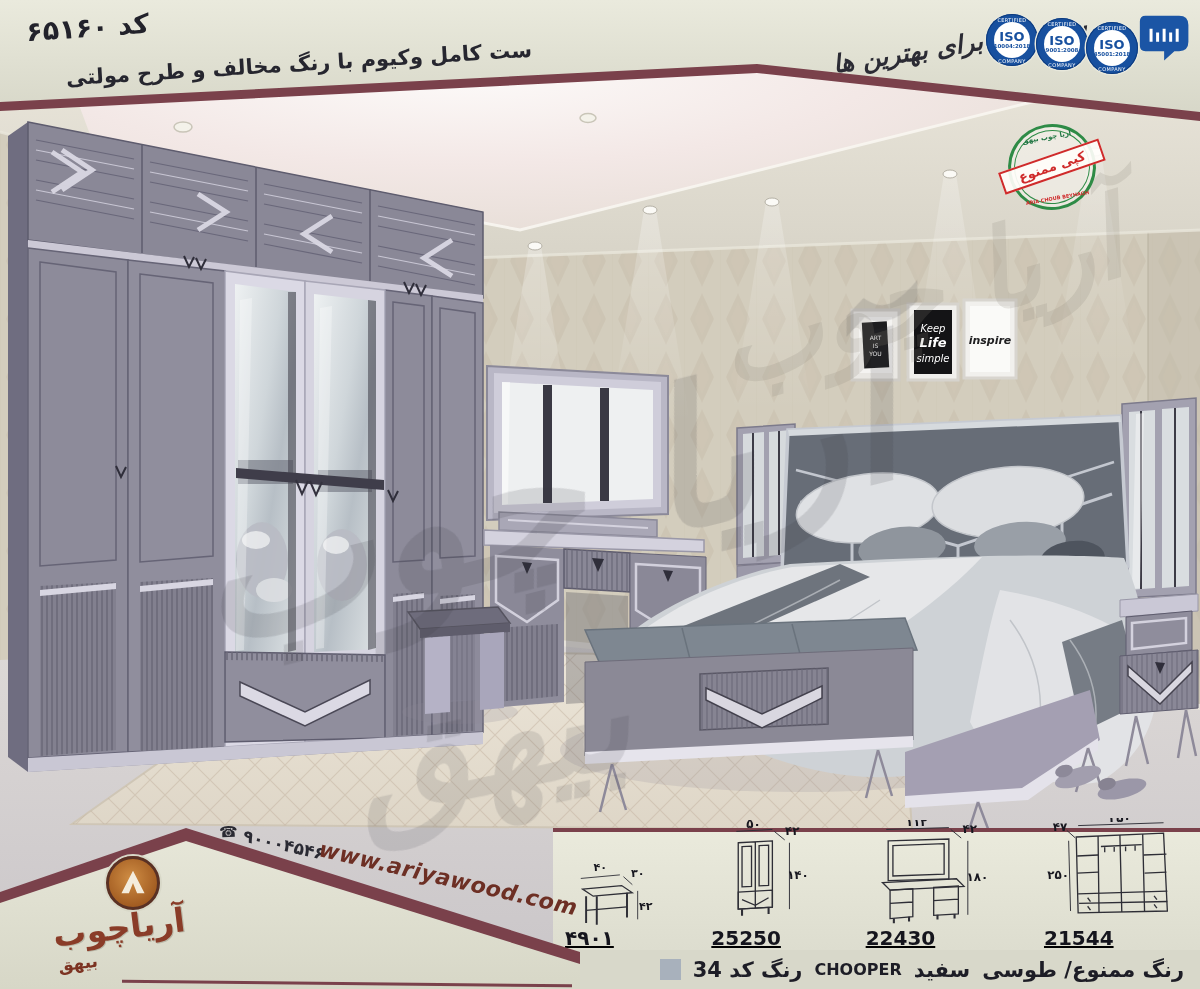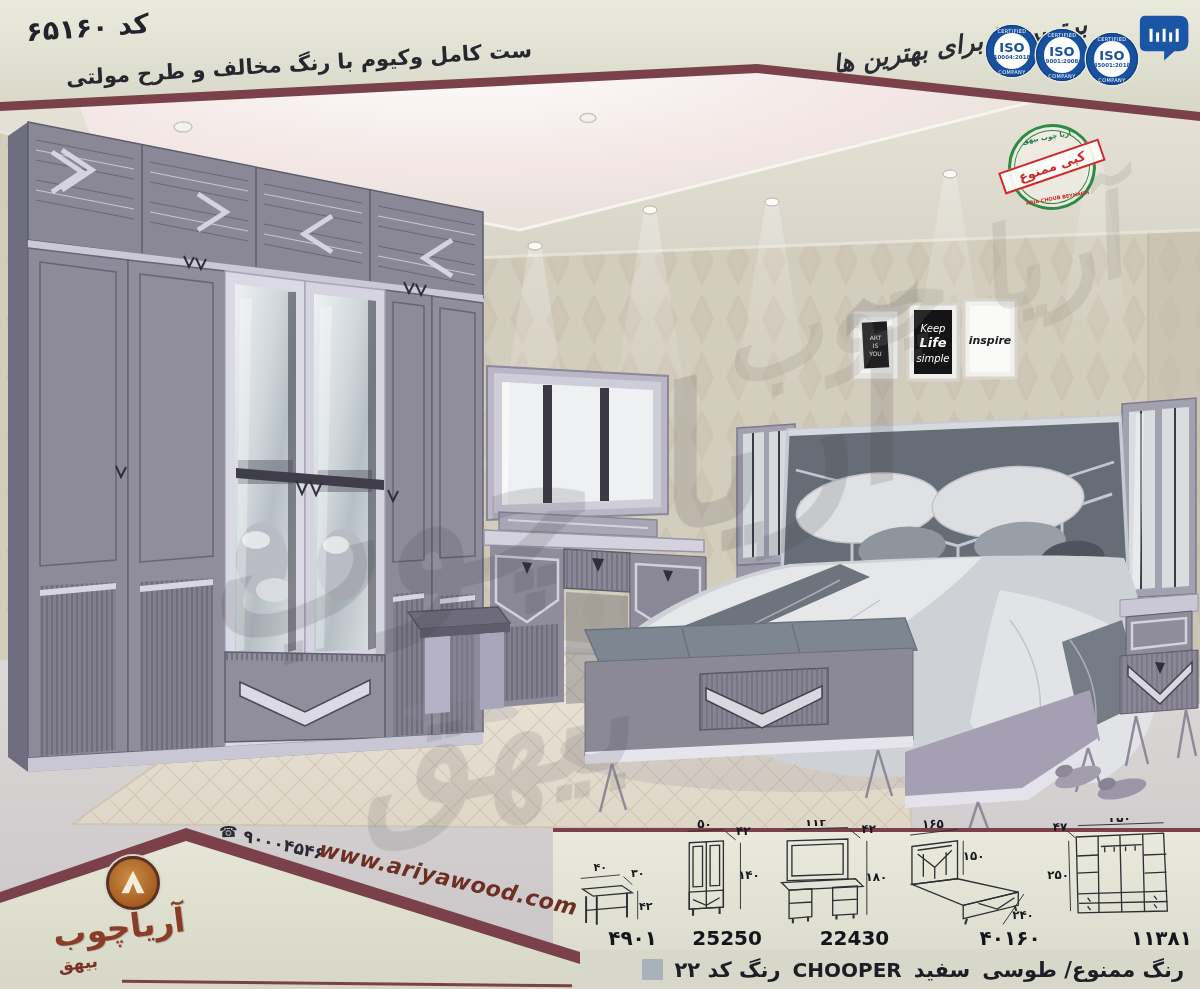--- a/index.html
+++ b/index.html
@@ -14,21 +14,21 @@
   .header-cream{position:absolute;left:0;top:0;width:1200px;height:120px;z-index:41;
     clip-path:polygon(0 0,1200px 0,1200px 112px,757px 64px,0 102px);
     background:linear-gradient(180deg,#eaeadd 0%,#dededq 60%,#d6d6c7 100%);
     background:linear-gradient(180deg,#eaeadd 0%,#d6d6c7 100%);}
   .hdr-code{position:absolute;left:26px;top:12px;z-index:42;font-size:27px;font-weight:bold;
     color:#22222b;transform:rotate(-4deg);direction:rtl;letter-spacing:1px;}
   .hdr-sub{position:absolute;left:4px;top:52px;width:590px;z-index:42;font-size:21px;font-weight:bold;
     color:#26262f;transform:rotate(-3.5deg);direction:rtl;text-align:center;}
   .hdr-slogan{position:absolute;left:795px;top:30px;width:330px;z-index:42;font-size:25px;font-weight:bold;
     font-style:italic;color:#2b2b34;transform:rotate(-9deg);direction:rtl;text-align:center;}
-  .badges{position:absolute;left:986px;top:25px;z-index:42;display:flex;}
+  .badges{position:absolute;left:986px;top:14px;z-index:42;display:flex;}
   .badge{width:52px;height:52px;border-radius:50%;background:#17509f;position:relative;
     display:flex;flex-direction:column;align-items:center;justify-content:center;color:#fff;
     box-shadow:0 0 0 1.5px #e8e8dc, inset 0 0 0 1px #0d3b7e;margin-right:-2px;}
   .badge:nth-child(2){margin-top:4px;}
   .badge:nth-child(3){margin-top:8px;}
   .badge::before{content:"";position:absolute;inset:8px;background:#fff;border-radius:50%;}
   .b-top{position:absolute;top:2.5px;font-size:5px;letter-spacing:.4px;z-index:1;}
   .b-iso{position:relative;z-index:1;color:#17509f;font-weight:bold;font-size:13px;line-height:12px;}
   .b-std{position:relative;z-index:1;color:#17509f;font-size:5.5px;font-weight:bold;}
   .b-bottom{position:absolute;bottom:2.5px;font-size:5px;letter-spacing:.4px;z-index:1;}
@@ -45,23 +45,23 @@
   .stamp-band{position:absolute;left:-9px;right:-9px;top:31px;height:23px;background:rgba(255,253,250,.92);
     border:2px solid #cf2b2b;transform:rotate(-9deg);color:#cf2b2b;font-size:13px;font-weight:bold;
     text-align:center;line-height:19px;direction:rtl;}
   .stamp-bottom{position:absolute;bottom:9px;left:0;right:0;text-align:center;font-size:5px;
     font-weight:bold;color:#cf2b2b;}
 
   
   .strip{position:absolute;left:553px;top:828px;width:647px;height:122px;z-index:38;
     border-top:4px solid #7a414b;background:linear-gradient(180deg,#eaeadc,#ddddcf);
     display:flex;align-items:flex-end;justify-content:space-between;padding:2px 8px 0 12px;}
-  .item{display:flex;flex-direction:column;align-items:flex-end;}
+  .item{display:flex;flex-direction:column;align-items:flex-start;text-decoration:underline;}
   .item svg{display:block;}
-  .item .code{font-size:20px;font-weight:bold;color:#15151d;margin-top:-4px;direction:rtl;margin-left:32px;}
+  .item .code{font-size:20px;font-weight:bold;color:#15151d;margin-top:-4px;direction:rtl;}
   .sk{stroke:#2e2e36;stroke-width:1.4;fill:none;}
   .sk2{stroke:#2e2e36;stroke-width:2.2;fill:none;}
   .dim{font-size:12.5px;font-weight:bold;fill:#17171f;text-anchor:middle;}
   .dl{stroke:#2e2e36;stroke-width:1;}
 
   .color-line{position:absolute;left:553px;top:950px;width:647px;height:39px;z-index:38;
     background:#d8d8ca;display:flex;direction:rtl;align-items:center;gap:12px;
     padding-right:16px;font-size:21px;font-weight:bold;color:#1d1d26;}
   .swatch{display:inline-block;width:21px;height:21px;}
 
@@ -554,60 +554,44 @@
         <line class="dl" x1="18" y1="10" x2="84" y2="8"></line>
         <line class="dl" x1="86" y1="10" x2="97" y2="19"></line>
         <line class="dl" x1="104" y1="22" x2="104" y2="100"></line>
         <text class="dim" x="50" y="6">۱۱۲</text>
         <text class="dim" x="106" y="14">۴۲</text>
         <text class="dim" x="114" y="64">۱۸۰</text>
       </svg>
       <div class="code">22430</div>
     </div>
 
-    <div class="item">
-      <svg width="148" height="112" viewBox="0 0 148 118">
-        <path class="sk" d="M16,30 L64,24 L64,64 L16,70 Z"></path>
-        <path class="sk" d="M22,34 L58,29 M22,38 L40,52 L58,34 M28,38 L28,62 M40,52 L40,64 M52,36 L52,60"></path>
-        <path class="sk" d="M16,70 L64,64 L128,78 L70,92 Z"></path>
-        <path class="sk" d="M70,92 L128,78 L128,92 L70,106 Z M86,90 L106,96 L124,84"></path>
-        <path class="sk2" d="M74,106 L72,112 M124,92 L126,98"></path>
-        <line class="dl" x1="14" y1="18" x2="64" y2="12"></line>
-        <line class="dl" x1="70" y1="24" x2="70" y2="60"></line>
-        <line class="dl" x1="134" y1="80" x2="112" y2="112"></line>
-        <text class="dim" x="38" y="10">۱۶۵</text>
-        <text class="dim" x="81" y="44">۱۵۰</text>
-        <text class="dim" x="133" y="106">۲۴۰</text>
-      </svg>
-      <div class="code">۴۰۱۶۰</div>
-    </div>
 
     <div class="item">
       <svg width="148" height="112" viewBox="0 0 148 118">
         <path class="sk" d="M30,20 L122,16 L126,98 L32,100 Z"></path>
         <path class="sk" d="M53,19 L54,99 M76,18 L78,99 M100,17 L102,99"></path>
         <path class="sk" d="M31,40 L53,39 M31,58 L53,57 M101,39 L125,38 M102,58 L125,57"></path>
         <path class="sk" d="M56,30 L99,28 M60,30 L60,36 M70,29.6 L70,35.6 M82,29 L82,35 M92,28.6 L92,34.6"></path>
         <path class="sk" d="M32,80 L126,77 M33,90 L126,88 M42,84 l3,4 M42,93 l3,4 M112,82 l3,4 M112,91 l3,4"></path>
         <line class="dl" x1="32" y1="8" x2="122" y2="5"></line>
         <line class="dl" x1="20" y1="13" x2="29" y2="21"></line>
         <line class="dl" x1="22" y1="24" x2="24" y2="98"></line>
         <text class="dim" x="76" y="4">۲۵۰</text>
         <text class="dim" x="13" y="14">۴۷</text>
         <text class="dim" x="11" y="64">۲۵۰</text>
       </svg>
-      <div class="code">۱۱۳۸۱</div>
+      <div class="code">21544</div>
     </div>
   </div>
 
   <div class="color-line">
     <span>رنگ ممنوع/ طوسی</span>
     <span>سفید</span>
-    <span style="font-size:20px">CHOOPER</span>
-    <span>رنگ کد ۲۲</span>
+    <span style="font-size:16px">CHOOPER</span>
+    <span>رنگ کد 34</span>
     <span class="swatch" style="background:#a8b1bc"></span>
   </div>
 
   <div class="wedge">
     <div class="wedge-maroon"></div>
     <div class="wedge-cream"></div>
     <div class="wedge-underline"></div>
     <div class="emblem">
       <div class="emblem-a"></div>
     </div>

